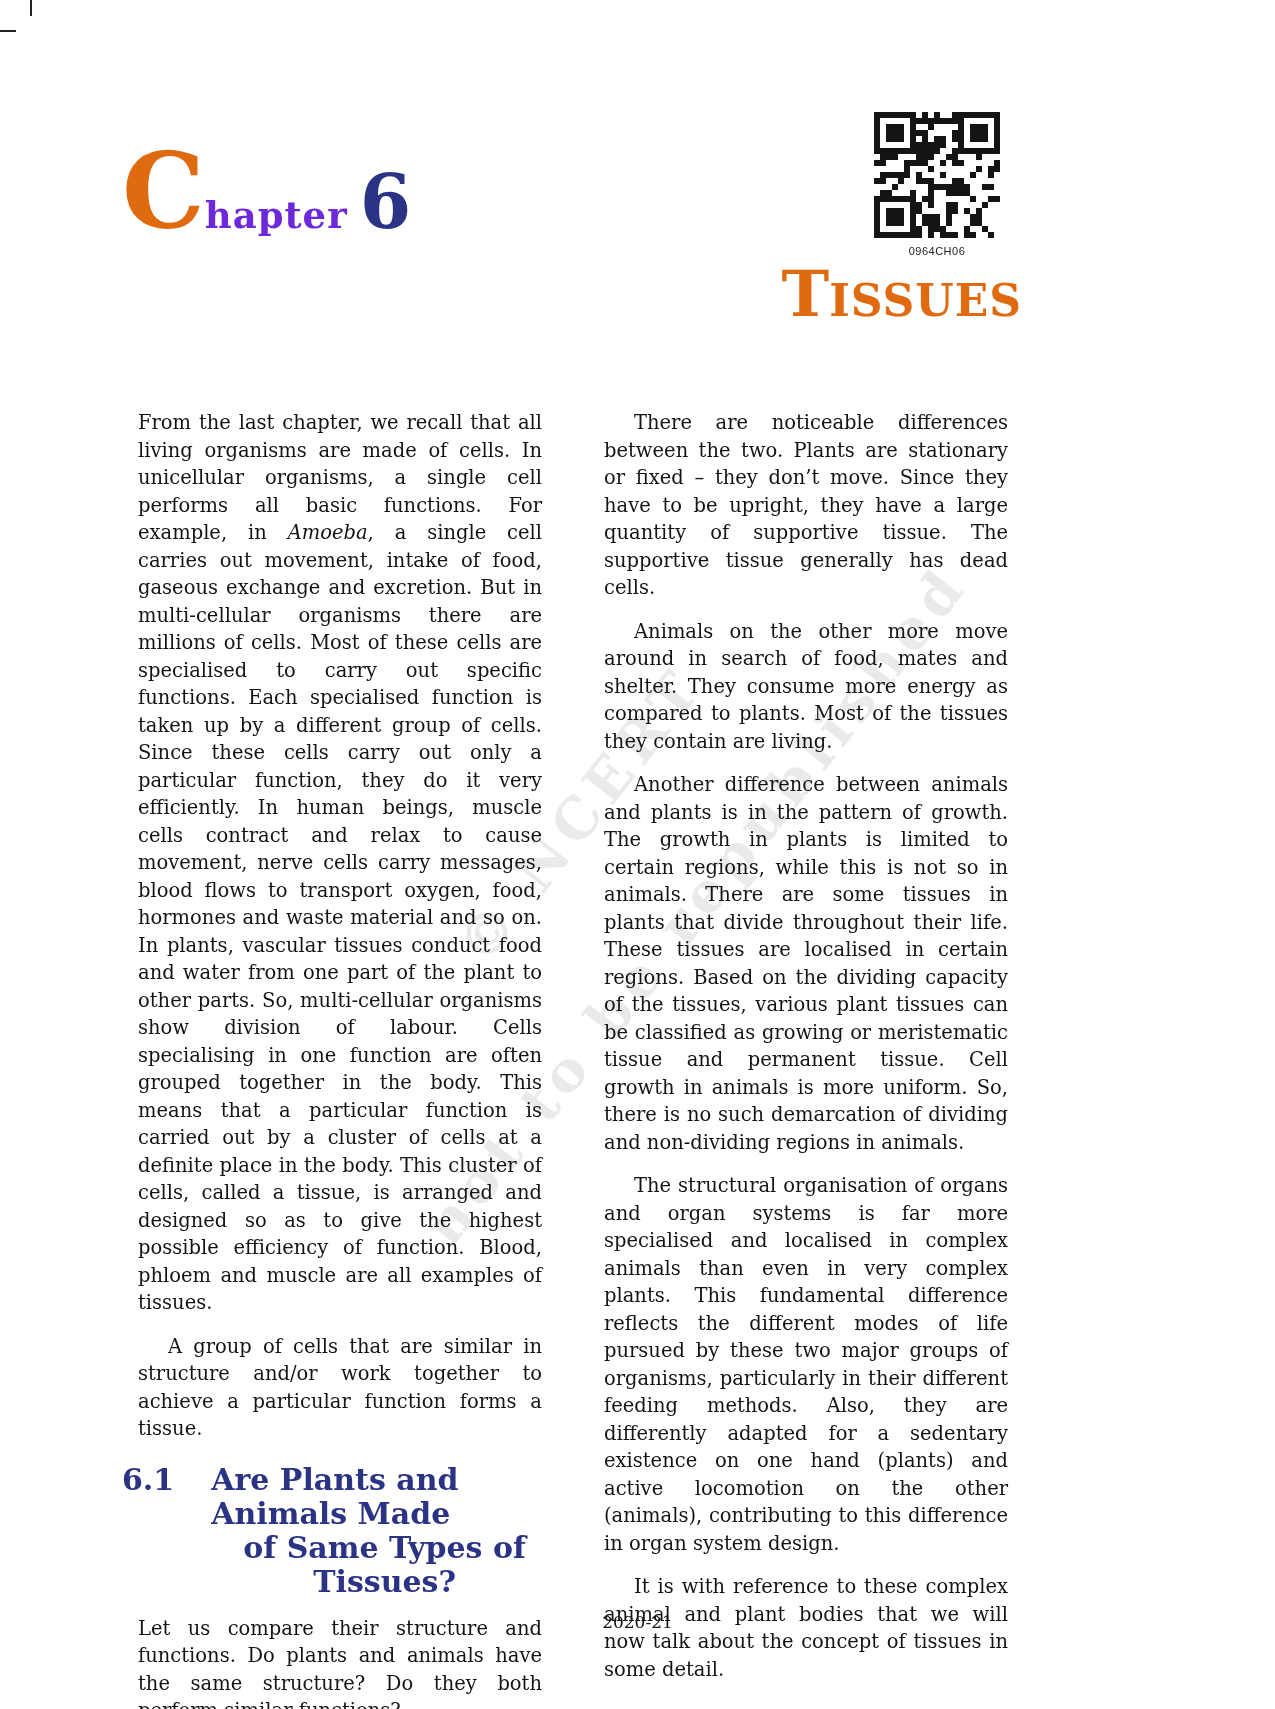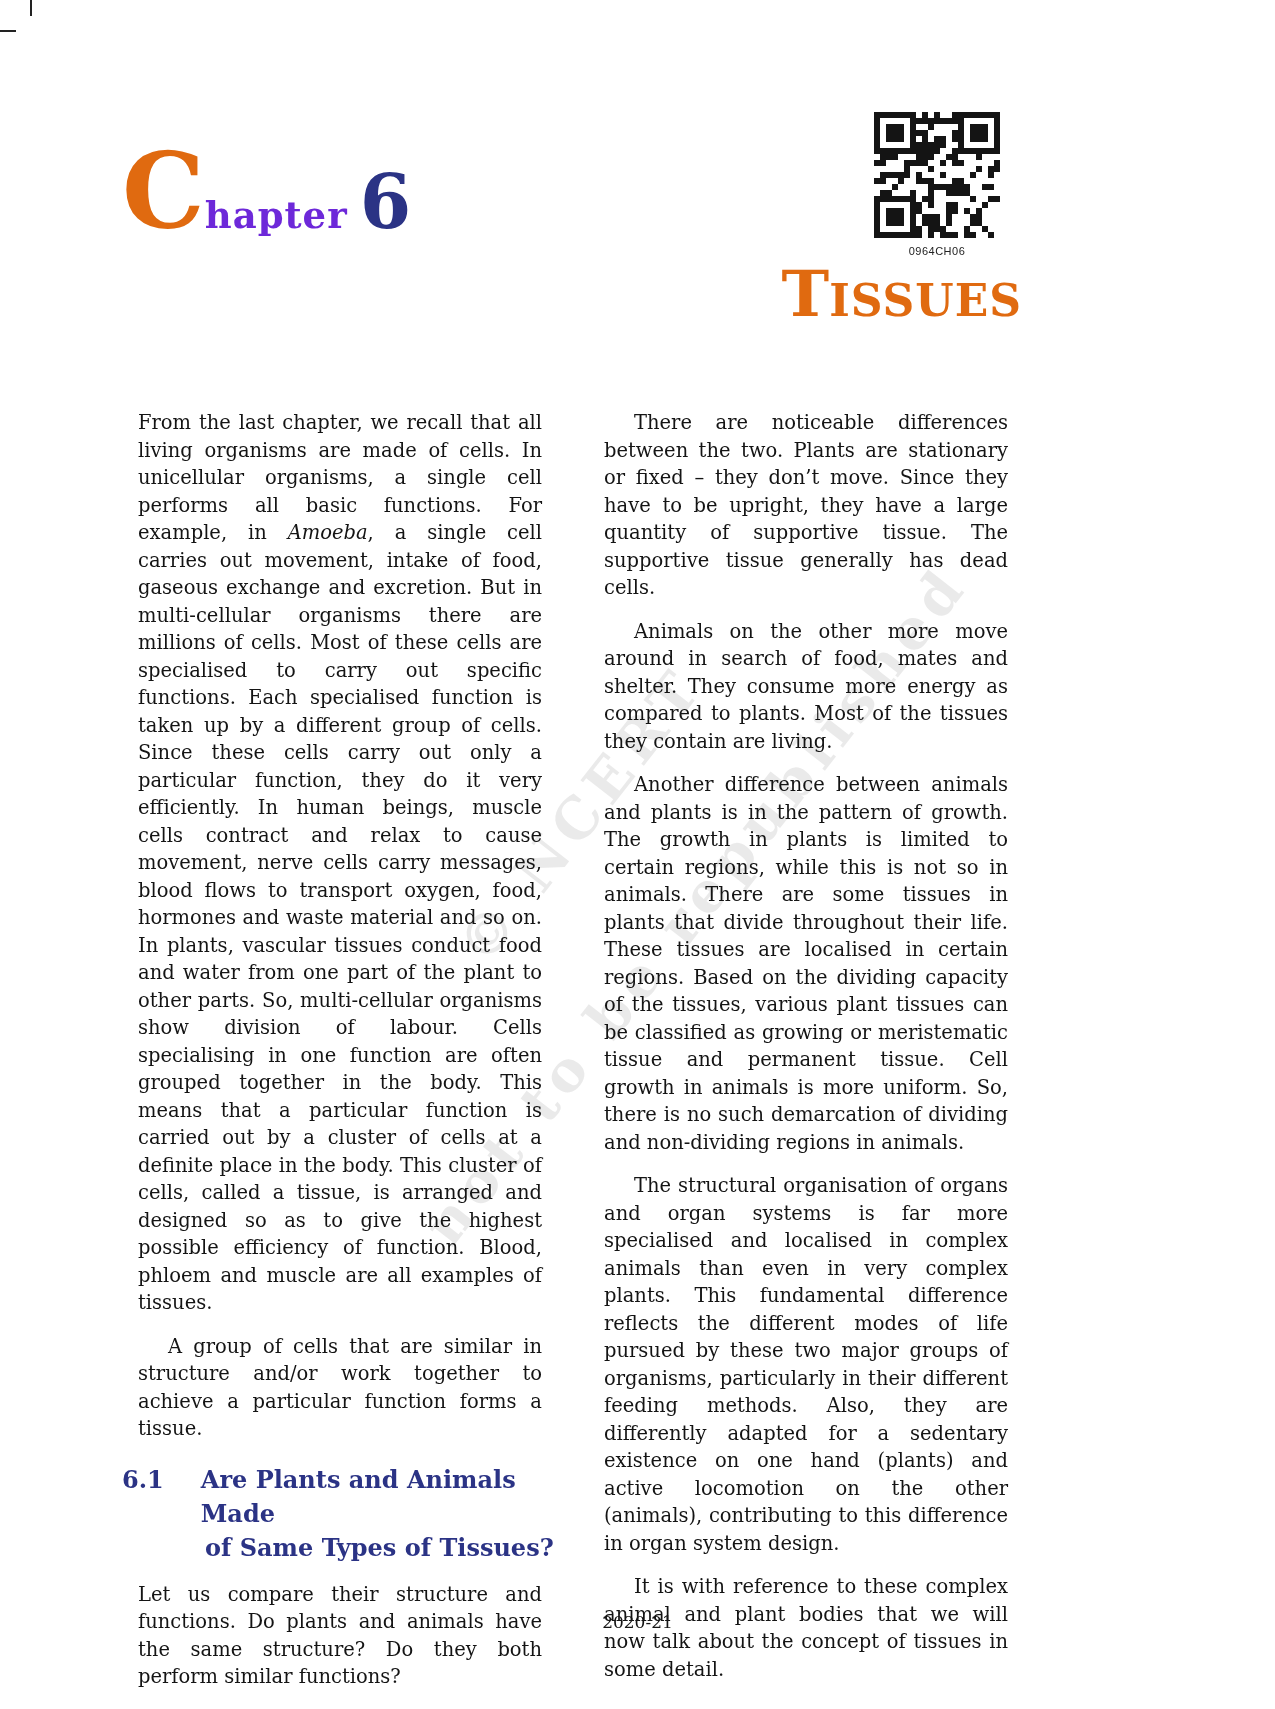--- a/index.html
+++ b/index.html
@@ -35,21 +35,21 @@
   .title-rest { font-size:44px; letter-spacing:1px; }
 
   .columns { position:absolute; left:122px; top:393px; width:902px; display:flex; gap:30px; }
   .col { width:436px; font-size:19.5px; line-height:27.5px; text-align:justify; }
   .para { margin:16px; }
   .para.indent { text-indent:30px; }
   .italic-term { font-style:italic; }
 
   .section-heading {
     margin:20px 0 14px 0; color:#2b3385; font-weight:bold;
-    font-size:24px; line-height:34px; display:flex; gap:14px; text-align:left;justify-content:space-between;
+    font-size:30px; line-height:34px; display:flex; gap:14px; text-align:left;justify-content:space-between;
   }
   .sec-text { display:inline-block;margin-left:23px; }
   .sec-line2 { display:block; text-align:center; }
 
   .footer { position:absolute; left:0; top:1612px; width:1275px; text-align:center; font-size:17px; color:#141414; }
 </style>
 </head>
 <body>
 
 <div class="page">

